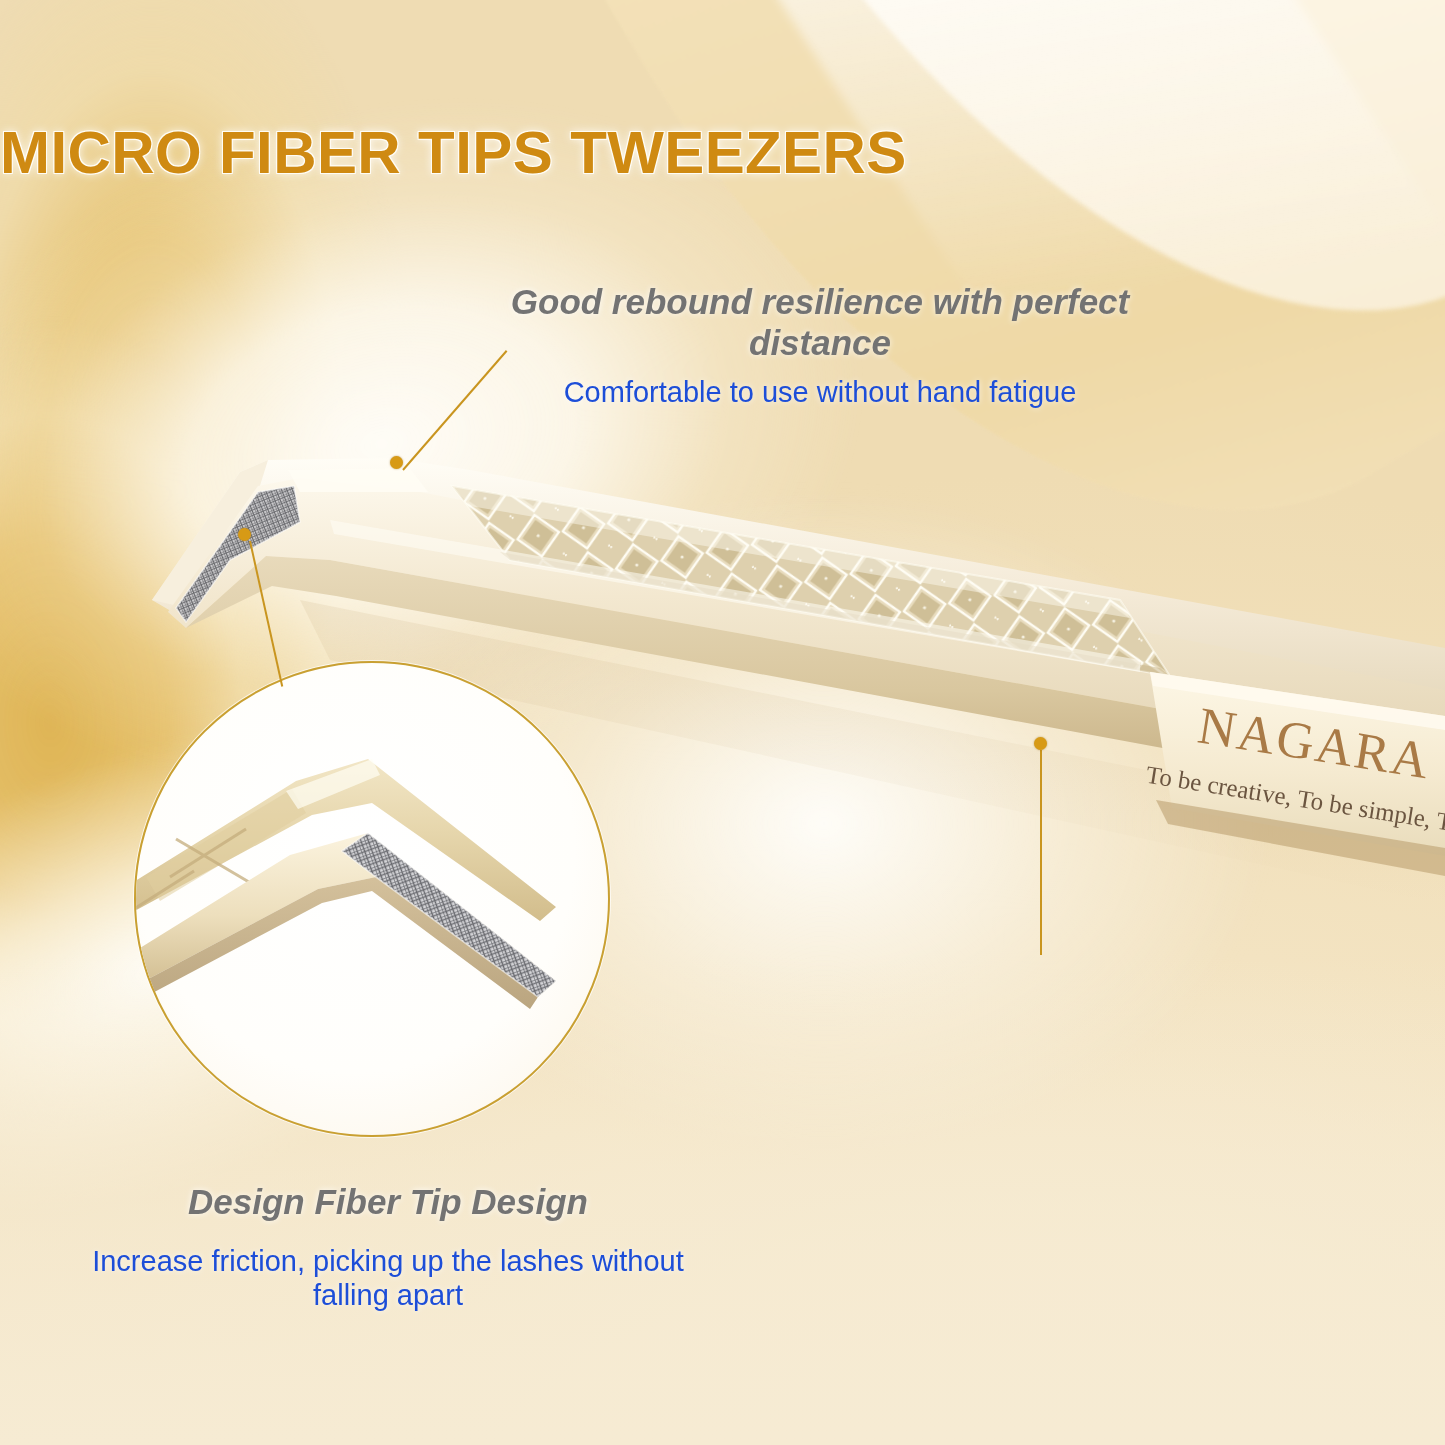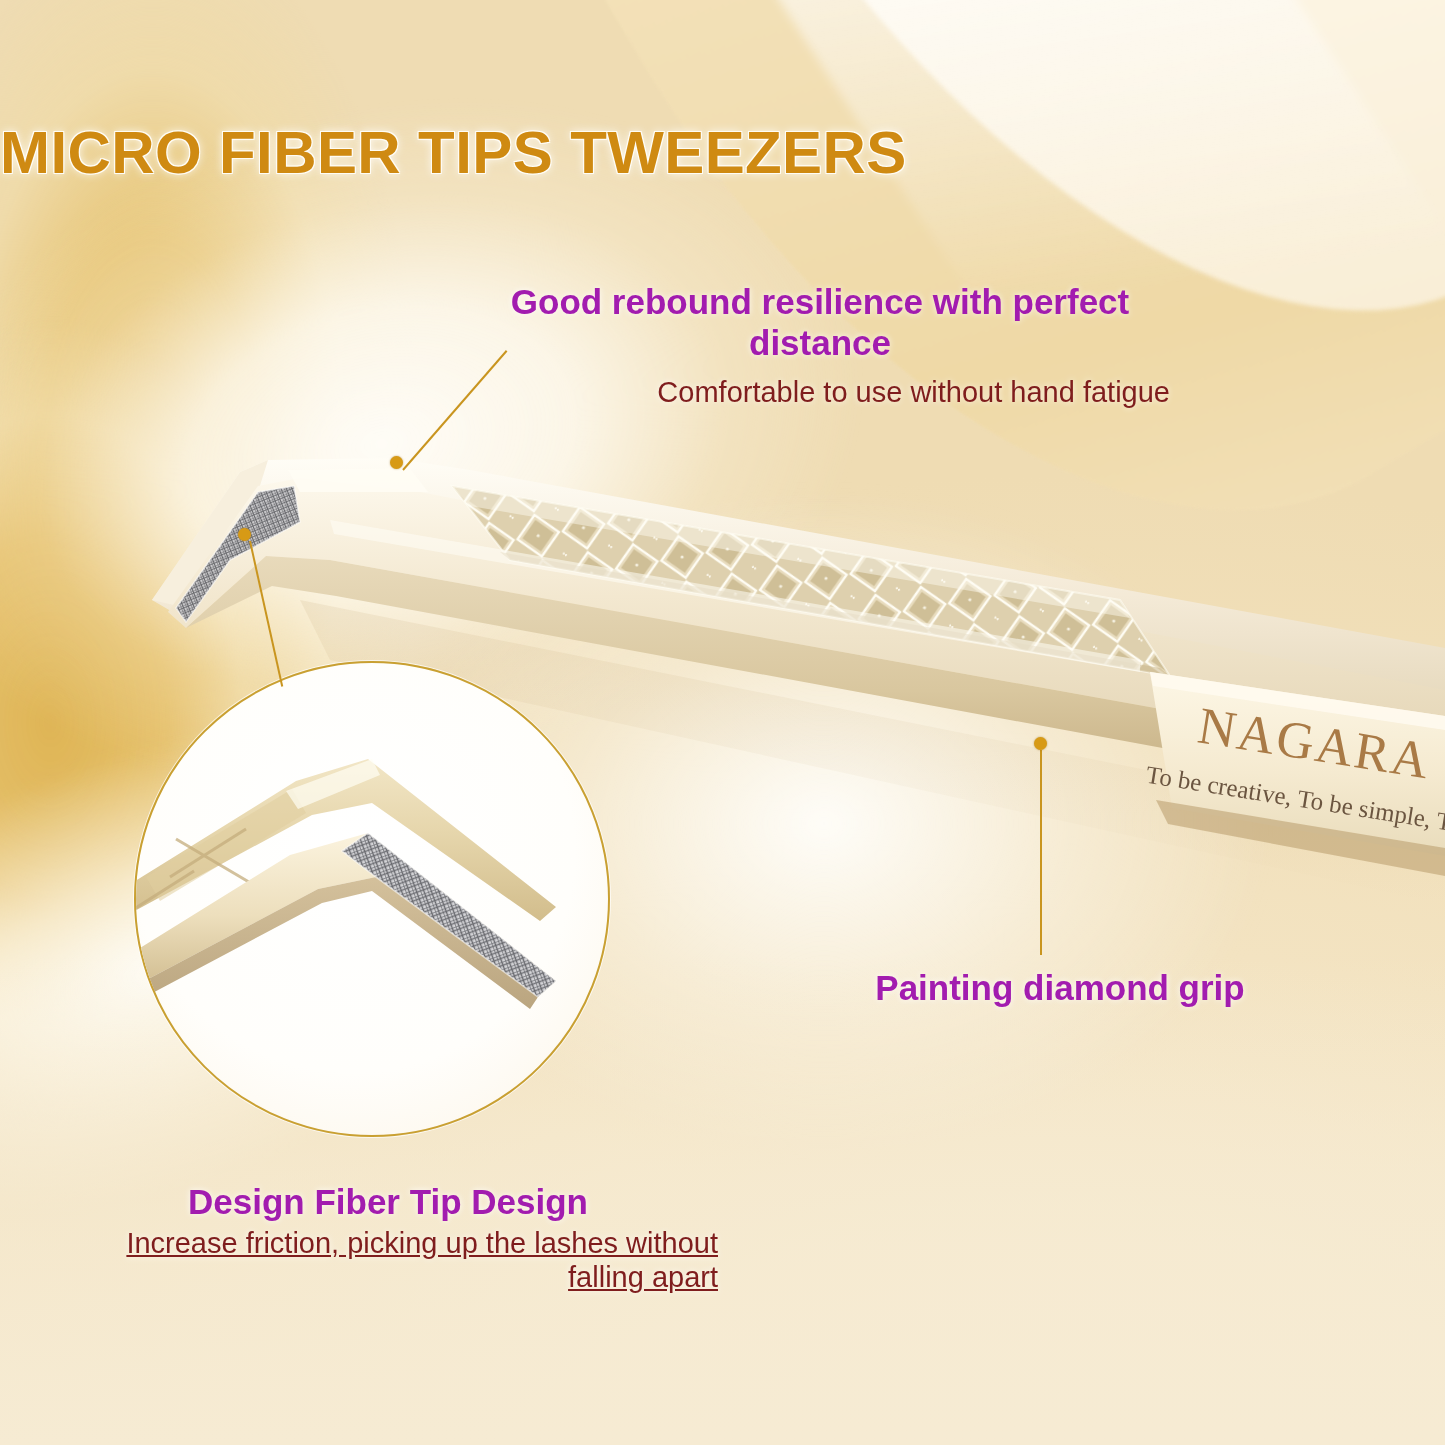--- a/index.html
+++ b/index.html
@@ -93,42 +93,42 @@
       1px 1px 0 #fffdf6, -1px 1px 0 #fffdf6,
       1px -1px 0 #fffdf6, -1px -1px 0 #fffdf6,
       0 0 10px rgba(255,255,255,.9);
     white-space:nowrap;
   }
 
   
   .callout{position:absolute;text-align:center;}
   .callout .head{
     font-weight:bold;
-    color:#a21caf;
+    color:#737373;
     line-height:1.16;
     text-shadow:0 0 6px rgba(255,255,255,.85);
+    font-style:italic;
   }
   .callout .sub{
-    color:#7f1d1d;
+    color:#1d4ed8;
     line-height:1.2;
     text-shadow:0 0 6px rgba(255,255,255,.8);
-    text-align:right;
   }
 
   #callout-rebound{left:470px;top:282px;width:700px;}
   #callout-rebound .head{font-size:35px;}
   #callout-rebound .sub{font-size:29px;margin-top:12px;}
 
   #callout-grip{left:760px;top:968px;width:600px;}
   #callout-grip .head{font-size:35px;}
   #callout-grip .sub{font-size:29px;margin-top:10px;}
 
   #callout-tip{left:58px;top:1182px;width:660px;}
   #callout-tip .head{font-size:35px;}
-  #callout-tip .sub{font-size:29px;margin-top:3px;text-decoration:underline;}
+  #callout-tip .sub{font-size:29px;margin-top:21px;}
 
   
   .leader{position:absolute;background:#c9951f;transform-origin:0 50%;}
   .dot{
     position:absolute;width:13px;height:13px;border-radius:50%;
     background:#d79a16;
     box-shadow:0 0 2px rgba(150,105,10,.6);
   }
 
   
@@ -317,21 +317,20 @@
   <div class="dot" id="dot-grip"></div>
 
   <div class="title">MICRO FIBER TIPS TWEEZERS</div>
 
   <div class="callout" id="callout-rebound">
     <div class="head">Good rebound resilience with perfect distance</div>
     <div class="sub">Comfortable to use without hand fatigue</div>
   </div>
 
   <div class="callout" id="callout-grip">
-    <div class="head">Painting diamond grip</div>
   </div>
 
   <div class="callout" id="callout-tip">
     <div class="head">Design Fiber Tip Design</div>
     <div class="sub">Increase friction, picking up the lashes without falling apart</div>
   </div>
 
 </div>
 
 </body></html>

